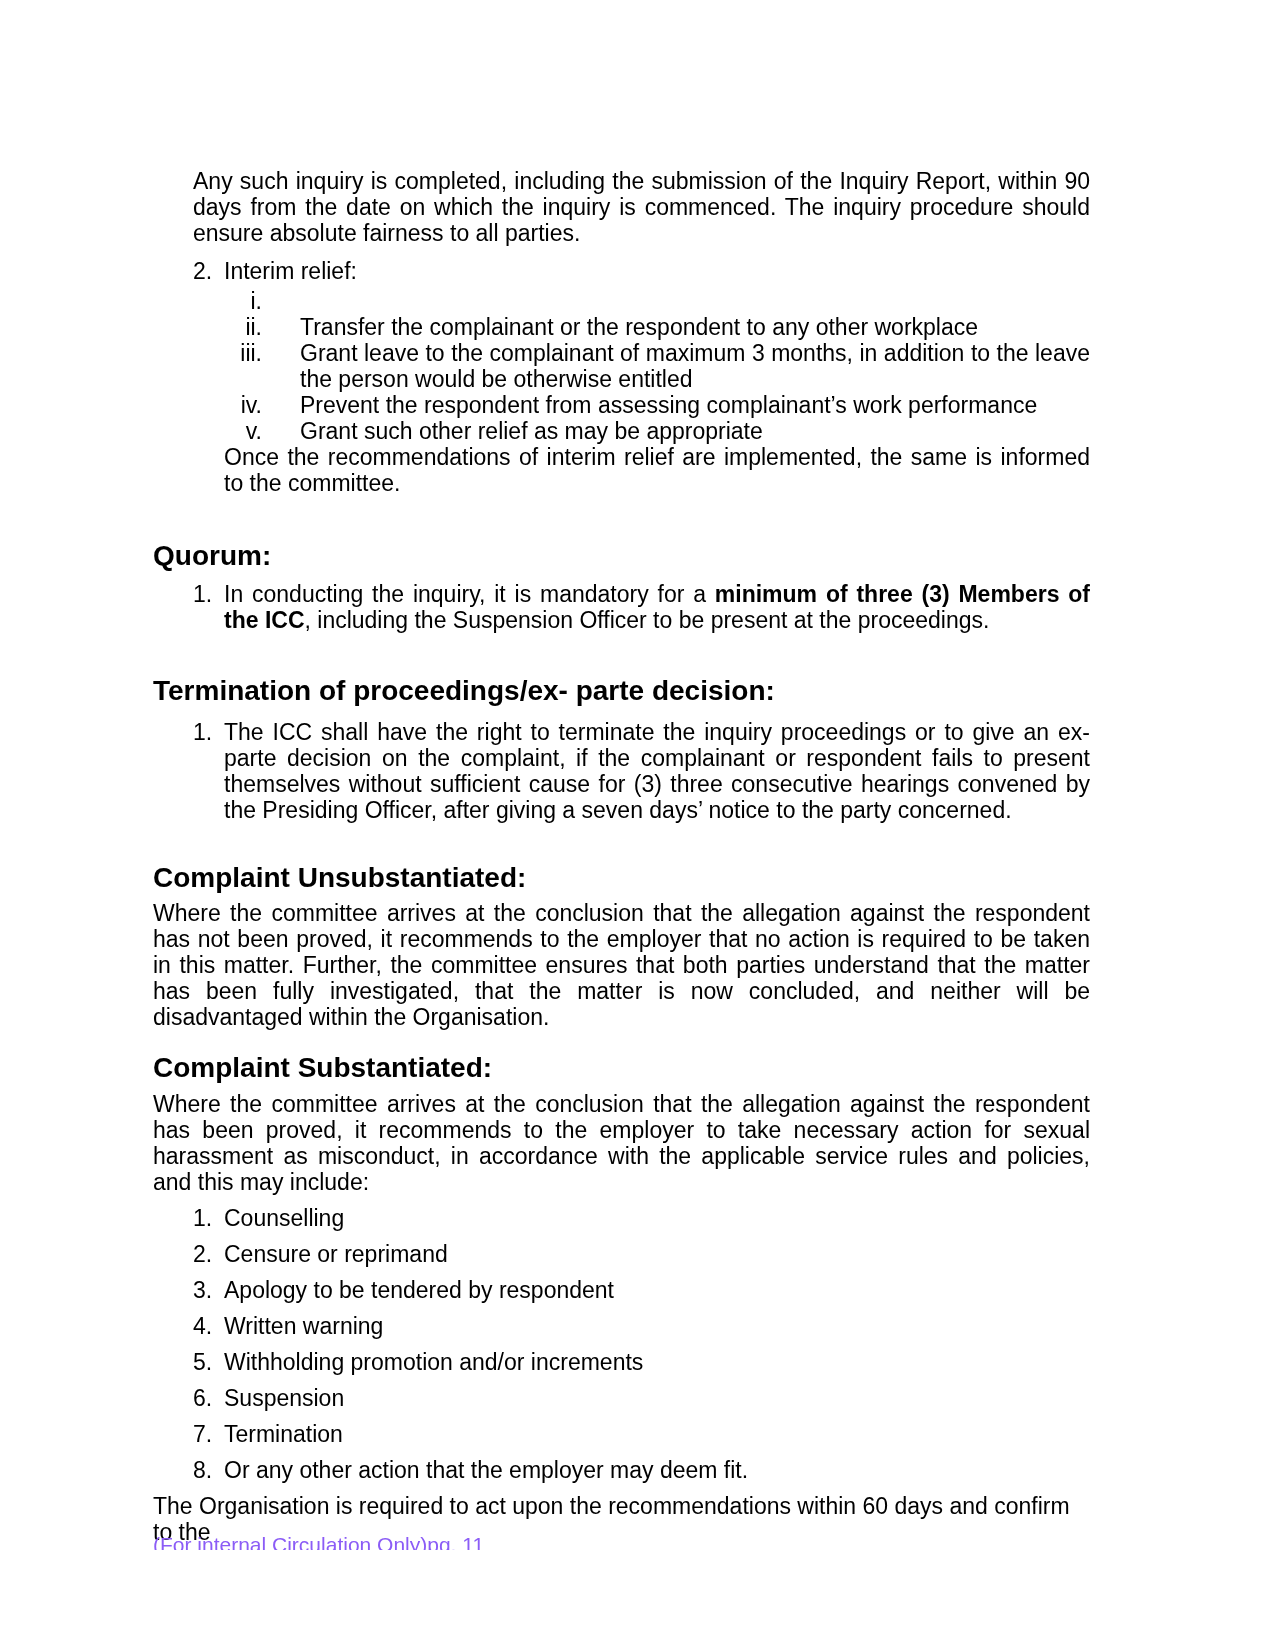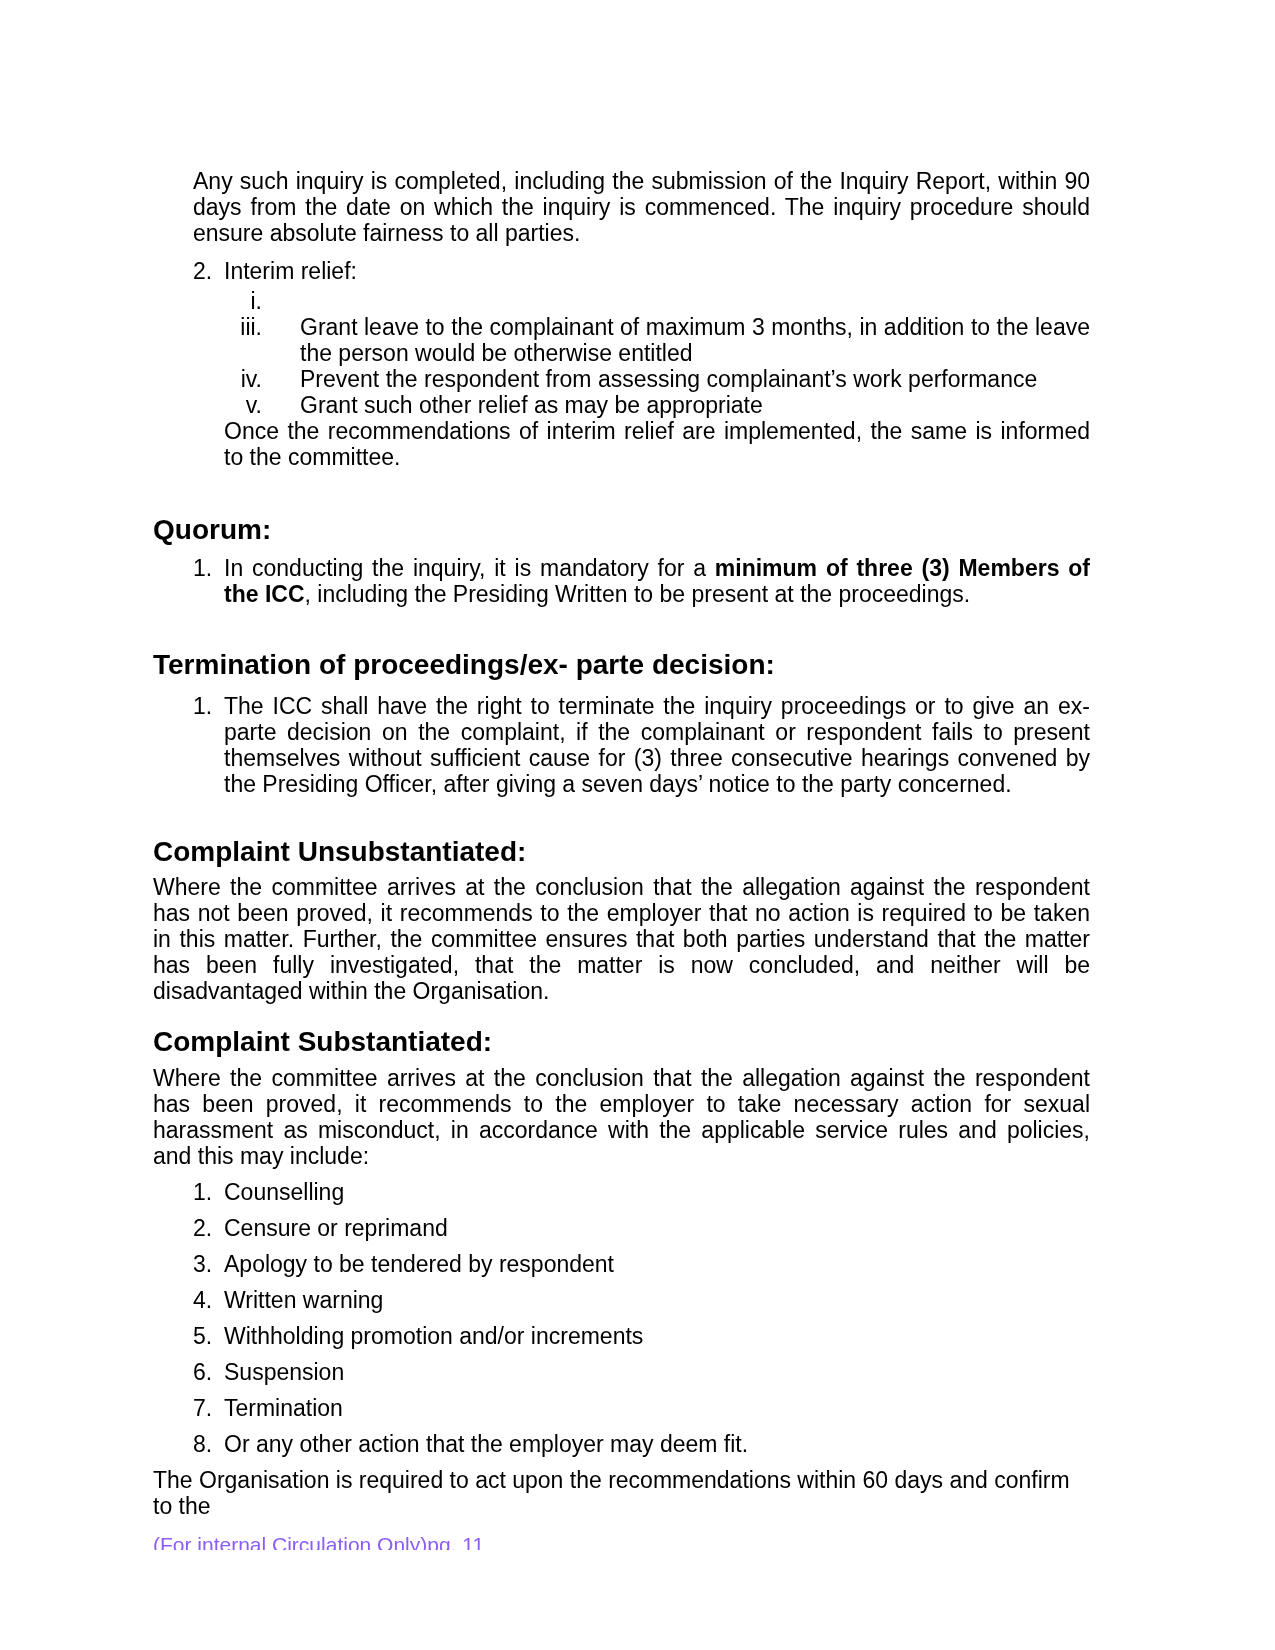--- a/index.html
+++ b/index.html
@@ -87,40 +87,44 @@
     <div class="list-item mt-item">
       <span class="num">2.</span>
       <span class="txt">Interim relief:</span>
     </div>
 
     <div class="roman-list">
       <div class="roman-row">
         <span class="rnum">i.</span>
       </div>
       <div class="roman-row">
+        <span class="rnum">ii.</span>
+        <div class="rtxt just">Transfer the complainant or the respondent to any other workplace</div>
+      </div>
+      <div class="roman-row">
         <span class="rnum">iii.</span>
         <div class="rtxt just">Grant leave to the complainant of maximum 3 months, in addition to the leave the person would be otherwise entitled</div>
       </div>
       <div class="roman-row">
         <span class="rnum">iv.</span>
         <div class="rtxt just">Prevent the respondent from assessing complainant’s work performance</div>
       </div>
       <div class="roman-row">
         <span class="rnum">v.</span>
         <div class="rtxt just">Grant such other relief as may be appropriate</div>
       </div>
     </div>
 
     <p class="note-para just">Once the recommendations of interim relief are implemented, the same is informed to the committee.</p>
 
     <h2 class="h-quorum">Quorum:</h2>
 
     <div class="list-item quorum-item">
       <span class="num">1.</span>
-      <div class="txt just"><span>In conducting the inquiry, it is mandatory for a </span><b>minimum of three (3) Members of the ICC</b><span>, including the Presiding Written to be present at the proceedings.</span></div>
+      <div class="txt just"><span>In conducting the inquiry, it is mandatory for a </span><b>minimum of three (3) Members of the ICC</b><span>, including the Suspension Officer to be present at the proceedings.</span></div>
     </div>
 
     <h2 class="h-term">Termination of proceedings/ex- parte decision:</h2>
 
     <div class="list-item term-item">
       <span class="num">1.</span>
       <div class="txt just">The ICC shall have the right to terminate the inquiry proceedings or to give an ex-parte decision on the complaint, if the complainant or respondent fails to present themselves without sufficient cause for (3) three consecutive hearings convened by the Presiding Officer, after giving a seven days’ notice to the party concerned.</div>
     </div>
 
     <h2 class="h-unsub">Complaint Unsubstantiated:</h2>

